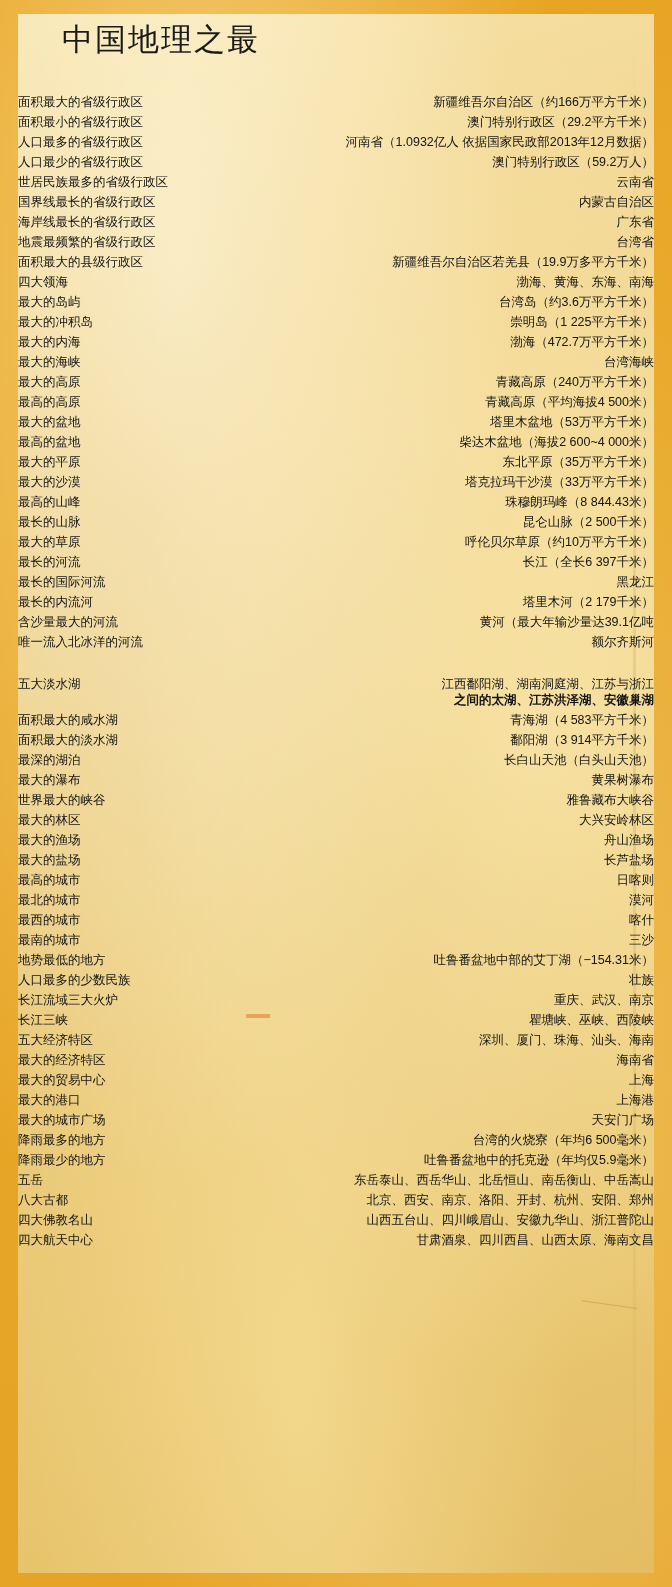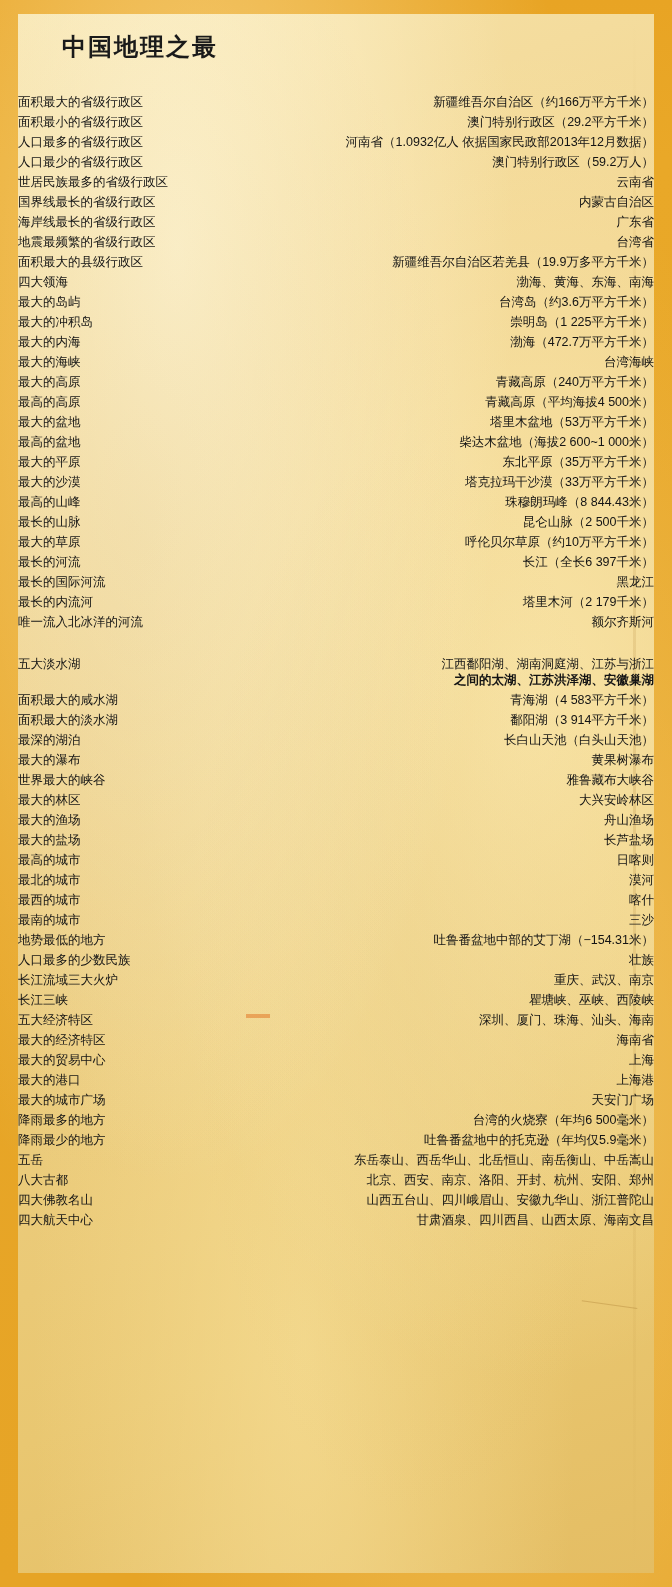--- a/index.html
+++ b/index.html
@@ -41,23 +41,23 @@
     position: absolute;
     left: 0; top: 0; right: 0; bottom: 0;
     background:
       radial-gradient(ellipse at 18% 33%, rgba(190,150,70,0.10), rgba(190,150,70,0) 45%),
       radial-gradient(ellipse at 62% 62%, rgba(190,150,70,0.08), rgba(190,150,70,0) 40%);
     pointer-events: none;
   }
   .title {
     position: absolute;
     left: 44px;
-    top: 17px;
-    font-size: 24px;
-    font-weight: bold;
+    top: 5px;
+    font-size: 31px;
+    font-weight: normal;
     color: #1a1a1a;
     letter-spacing: 2px;
     font-family: "Liberation Serif", "DejaVu Serif", serif;
     z-index: 3;
   }
   .tables {
     position: absolute;
     left: 0;
     right: 0;
     top: 78px;
@@ -200,21 +200,21 @@
             <tr>
               <td class="label">最高的高原</td>
               <td class="value">青藏高原（平均海拔4 500米）</td>
             </tr>
             <tr>
               <td class="label">最大的盆地</td>
               <td class="value">塔里木盆地（53万平方千米）</td>
             </tr>
             <tr>
               <td class="label">最高的盆地</td>
-              <td class="value">柴达木盆地（海拔2 600~1 000米）</td>
+              <td class="value">柴达木盆地（海拔2 600~4 000米）</td>
             </tr>
             <tr>
               <td class="label">最大的平原</td>
               <td class="value">东北平原（35万平方千米）</td>
             </tr>
             <tr>
               <td class="label">最大的沙漠</td>
               <td class="value">塔克拉玛干沙漠（33万平方千米）</td>
             </tr>
             <tr>
@@ -233,20 +233,24 @@
               <td class="label">最长的河流</td>
               <td class="value">长江（全长6 397千米）</td>
             </tr>
             <tr>
               <td class="label">最长的国际河流</td>
               <td class="value">黑龙江</td>
             </tr>
             <tr>
               <td class="label">最长的内流河</td>
               <td class="value">塔里木河（2 179千米）</td>
+            </tr>
+            <tr>
+              <td class="label">含沙量最大的河流</td>
+              <td class="value">黄河（最大年输沙量达39.1亿吨</td>
             </tr>
             <tr>
               <td class="label">唯一流入北冰洋的河流</td>
               <td class="value">额尔齐斯河</td>
             </tr>
           </tbody>
       </table>
       <div class="gap"></div>
       <table class="geo">
         <tbody>

